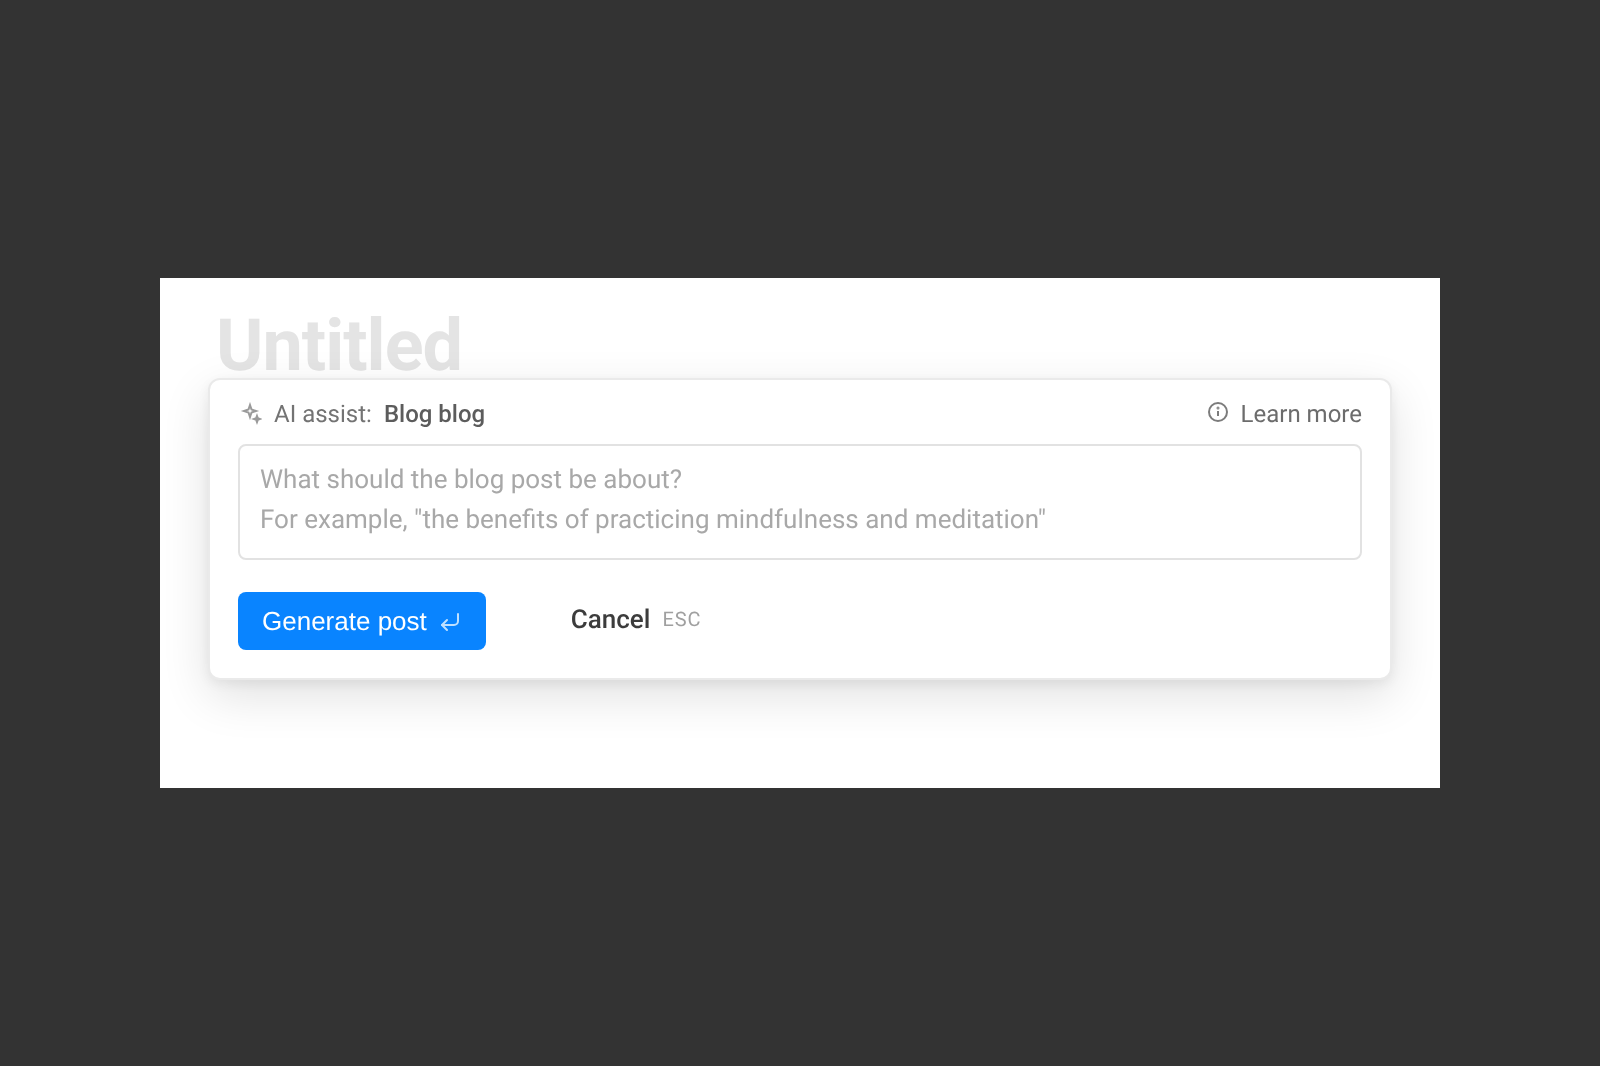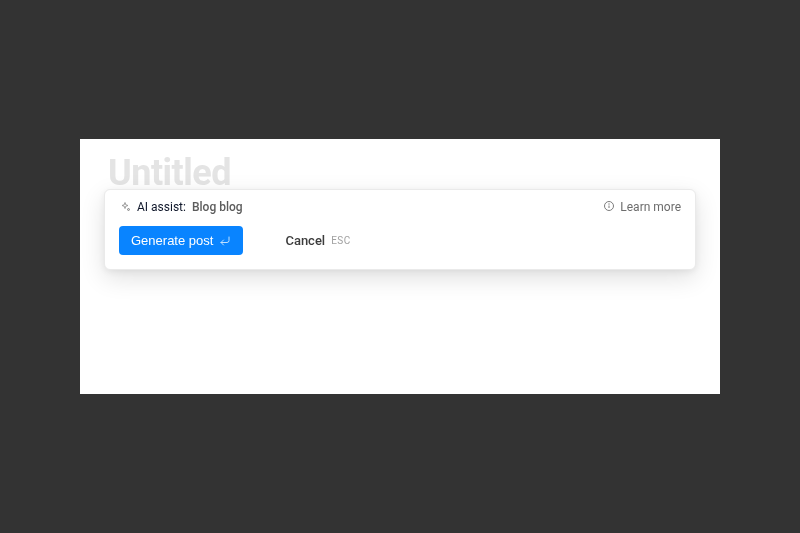--- a/index.html
+++ b/index.html
@@ -53,21 +53,21 @@
       align-items: center;
       gap: 6px;
       font-size: 12px;
       color: #8c8c8c;
     }
     .sparkle-icon {
       display: inline-flex;
       color: #9a9a9a;
     }
     .ai-label {
-      color: #0f172a;
+      color: #737373;
     }
     .context-label {
       color: #5c5c5c;
       font-weight: 500;
     }
     .header-right {
       display: flex;
       align-items: flex-start;
       gap: 5px;
       font-size: 12px;
@@ -158,20 +158,22 @@
           <svg width="12" height="12" viewBox="0 0 24 24" fill="none" stroke="currentColor" stroke-width="2">
             <circle cx="12" cy="12" r="9"></circle>
             <line x1="12" y1="11" x2="12" y2="16"></line>
             <circle cx="12" cy="8" r="0.5" fill="currentColor"></circle>
           </svg>
         </span>
         <span>Learn more</span>
       </div>
     </div>
 
+    <textarea class="prompt-input" placeholder="What should the blog post be about?
+For example, &quot;the benefits of practicing mindfulness and meditation&quot;" style=""></textarea>
 
     <div class="modal-footer">
       <button class="generate-btn">
         <span>Generate post</span>
         <span class="enter-icon">
           <svg width="12" height="12" viewBox="0 0 24 24" fill="none" stroke="currentColor" stroke-width="2" stroke-linecap="round" stroke-linejoin="round">
             <polyline points="9 10 4 15 9 20"></polyline>
             <path d="M20 4v7a4 4 0 0 1-4 4H4"></path>
           </svg>
         </span>

